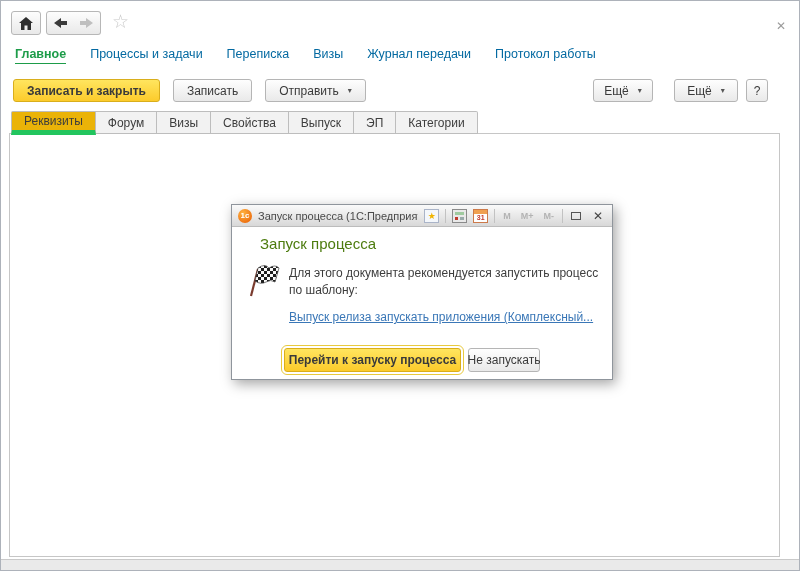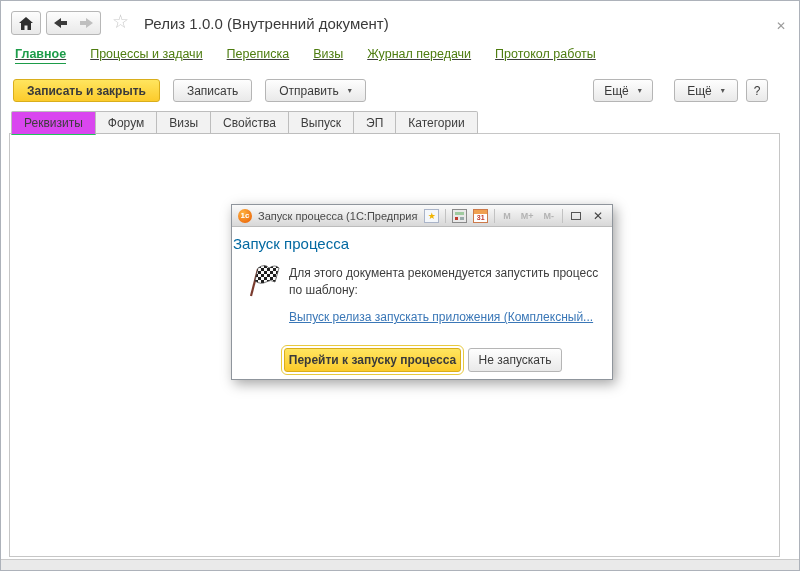--- a/index.html
+++ b/index.html
@@ -8,40 +8,40 @@
   .app { position:relative; width:800px; height:571px; background:#fff; border:1px solid #adb2ba; overflow:hidden; }
 
   
   .hbtn { position:absolute; height:24px; border:1px solid #b7b7b7; border-radius:3px;
           background:linear-gradient(#fdfdfd,#e9e9e9); display:flex; align-items:center; justify-content:center; }
   .title { position:absolute; left:143px; top:14px; font-size:15px; color:#3a3a3a; white-space:nowrap; }
   .star { position:absolute; left:111px; top:11px; font-size:19px; color:#c9c9c9; line-height:1; }
   .win-close { position:absolute; left:775px; top:18px; font-size:12px; color:#9b9b9b; font-weight:bold; cursor:default; }
 
   
-  .menu { position:absolute; left:14px; top:46px; display:flex; gap:24px; font-size:12.5px;text-decoration:underline; }
-  .menu-item { color:#4d7c0f; white-space:nowrap; padding-bottom:2px; cursor:default; }
+  .menu { position:absolute; left:14px; top:46px; display:flex; gap:24px; font-size:12.5px; }
+  .menu-item { color:#0369a1; white-space:nowrap; padding-bottom:2px; cursor:default; }
   .menu-item.active { color:#1d9c49; font-weight:bold; border-bottom:1px solid #1d9c49; }
 
   
   .toolbar { position:absolute; left:0; top:78px; width:100%; height:24px; }
   .tleft { position:absolute; left:12px; top:0; display:flex; gap:13px; }
   .btn { display:inline-flex; align-items:center; justify-content:center; height:23px; padding:0 13px;
          border:1px solid #b5b5b5; border-radius:3px; background:linear-gradient(#fefefe,#e9e9e9);
          font-size:12px; color:#3a3a3a; white-space:nowrap; cursor:default; }
   .btn .caret { font-size:8px; color:#555; margin-left:9px; }
   .btn-yellow { background:linear-gradient(#ffe55f,#fccb2b); border-color:#d9ae1c; font-weight:bold; }
 
   
   .tabstrip { position:absolute; left:10px; top:110px; display:flex; z-index:3; }
   .tab { height:23px; padding:0 12px; display:flex; align-items:center; border:1px solid #bdbdbd; border-left:none;
          background:#f2f2f2; color:#3d3d3d; font-size:12px; white-space:nowrap; cursor:default; }
   .tab:first-child { border-left:1px solid #bdbdbd; border-top-left-radius:2px; }
   .tab:last-child { border-top-right-radius:2px; }
-  .tab.active { background:#d946ef; border-bottom:1px solid #22c55e; height:24px; }
+  .tab.active { background:#eab308; border-bottom:5px solid #22c55e; height:24px; }
 
   .content { position:absolute; left:8px; top:132px; width:771px; height:424px; border:1px solid #c6c6c6; background:#fff; z-index:1; }
   .bottom-strip { position:absolute; left:0; bottom:0; width:100%; height:11px; background:#eaeaea; border-top:1px solid #c9c9c9; }
 
   
   .lbl { position:absolute; font-size:12px; color:#444; white-space:nowrap; }
   .lbl-gray { color:#9ea3a9; }
   .sect { position:absolute; font-size:12px; font-weight:bold; color:#1d9c49; white-space:nowrap; }
   .field { position:absolute; height:20px; border:1px solid #c2c2c2; border-radius:2px; background:#fff;
            display:flex; align-items:center; font-size:12px; color:#333; overflow:hidden; }
@@ -78,25 +78,25 @@
   .ic-calc { border:1px solid #8a8a8a; background:
              linear-gradient(#9fca9f,#9fca9f) 2px 2px/9px 3px no-repeat,
              linear-gradient(#c0392b,#c0392b) 2px 7px/3px 3px no-repeat,
              linear-gradient(#9aa,#9aa) 7px 7px/4px 3px no-repeat,#e9e9e9; }
   .ic-cal { border:1px solid #cc7a4a; background:linear-gradient(#f0a050,#f0a050) 0 0/15px 4px no-repeat,#fff;
             color:#c0392b; font-size:7px; font-weight:bold; padding-top:3px; }
   .mem { font-size:9px; color:#b3b3b3; font-weight:bold; padding:0 2px; cursor:default; }
   .ic-max { width:10px; height:8px; border:1.5px solid #555; }
   .dlg-close { font-size:12px; color:#444; font-weight:bold; padding:0 3px; cursor:default; }
   .tb-sep { width:1px; height:14px; background:#c2c2c2; }
-  .dlg-heading { position:absolute; left:1px; top:30px; font-size:15px; color:#0369a1; }
+  .dlg-heading { position:absolute; left:28px; top:30px; font-size:15px; color:#4d7c0f; }
   .dlg-msg { position:absolute; left:57px; top:60px; width:310px; font-size:12px; line-height:17px; color:#3d3d3d; }
   .dlg-link { position:absolute; left:57px; top:105px; font-size:12px; white-space:nowrap; }
   .dlg-primary { position:absolute; left:52px; top:143px; width:177px; height:24px; outline:1px solid #e8ca3e; outline-offset:2px; }
-  .dlg-secondary { position:absolute; left:236px; top:143px; width:94px; height:24px; padding:1px; }
+  .dlg-secondary { position:absolute; left:236px; top:143px; width:72px; height:24px; padding:1px; }
   .flag { position:absolute; left:11px; top:57px; }
 </style>
 </head>
 <body>
 
 <div class="app">
 
   <div class="hbtn" style="left:10px; top:10px; width:30px;">
     <svg width="14" height="13" viewBox="0 0 14 13">
       <polygon points="7,0 14,6 12,6 12,13 8.5,13 8.5,8.5 5.5,8.5 5.5,13 2,13 2,6 0,6" fill="#2e2e2e"></polygon>
@@ -106,21 +106,20 @@
     <svg width="16" height="12" viewBox="0 0 16 12">
       <polygon points="9,1 9,4 15,4 15,8 9,8 9,11 2,6" fill="#3a3a3a"></polygon>
     </svg>
   </div>
   <div class="hbtn" style="left:72px; top:10px; width:28px; border-top-left-radius:0; border-bottom-left-radius:0; border-left:none;">
     <svg width="16" height="12" viewBox="0 0 16 12">
       <polygon points="7,1 7,4 1,4 1,8 7,8 7,11 14,6" fill="#bfbfbf"></polygon>
     </svg>
   </div>
   <div class="star">☆</div>
-  <div class="title">Релиз 1.0.0 (Внутренний документ)</div>
   <div class="win-close">✕</div>
 
   <div class="menu">
     <span class="menu-item active">Главное</span>
     <span class="menu-item">Процессы и задачи</span>
     <span class="menu-item">Переписка</span>
     <span class="menu-item">Визы</span>
     <span class="menu-item">Журнал передачи</span>
     <span class="menu-item">Протокол работы</span>
   </div>

